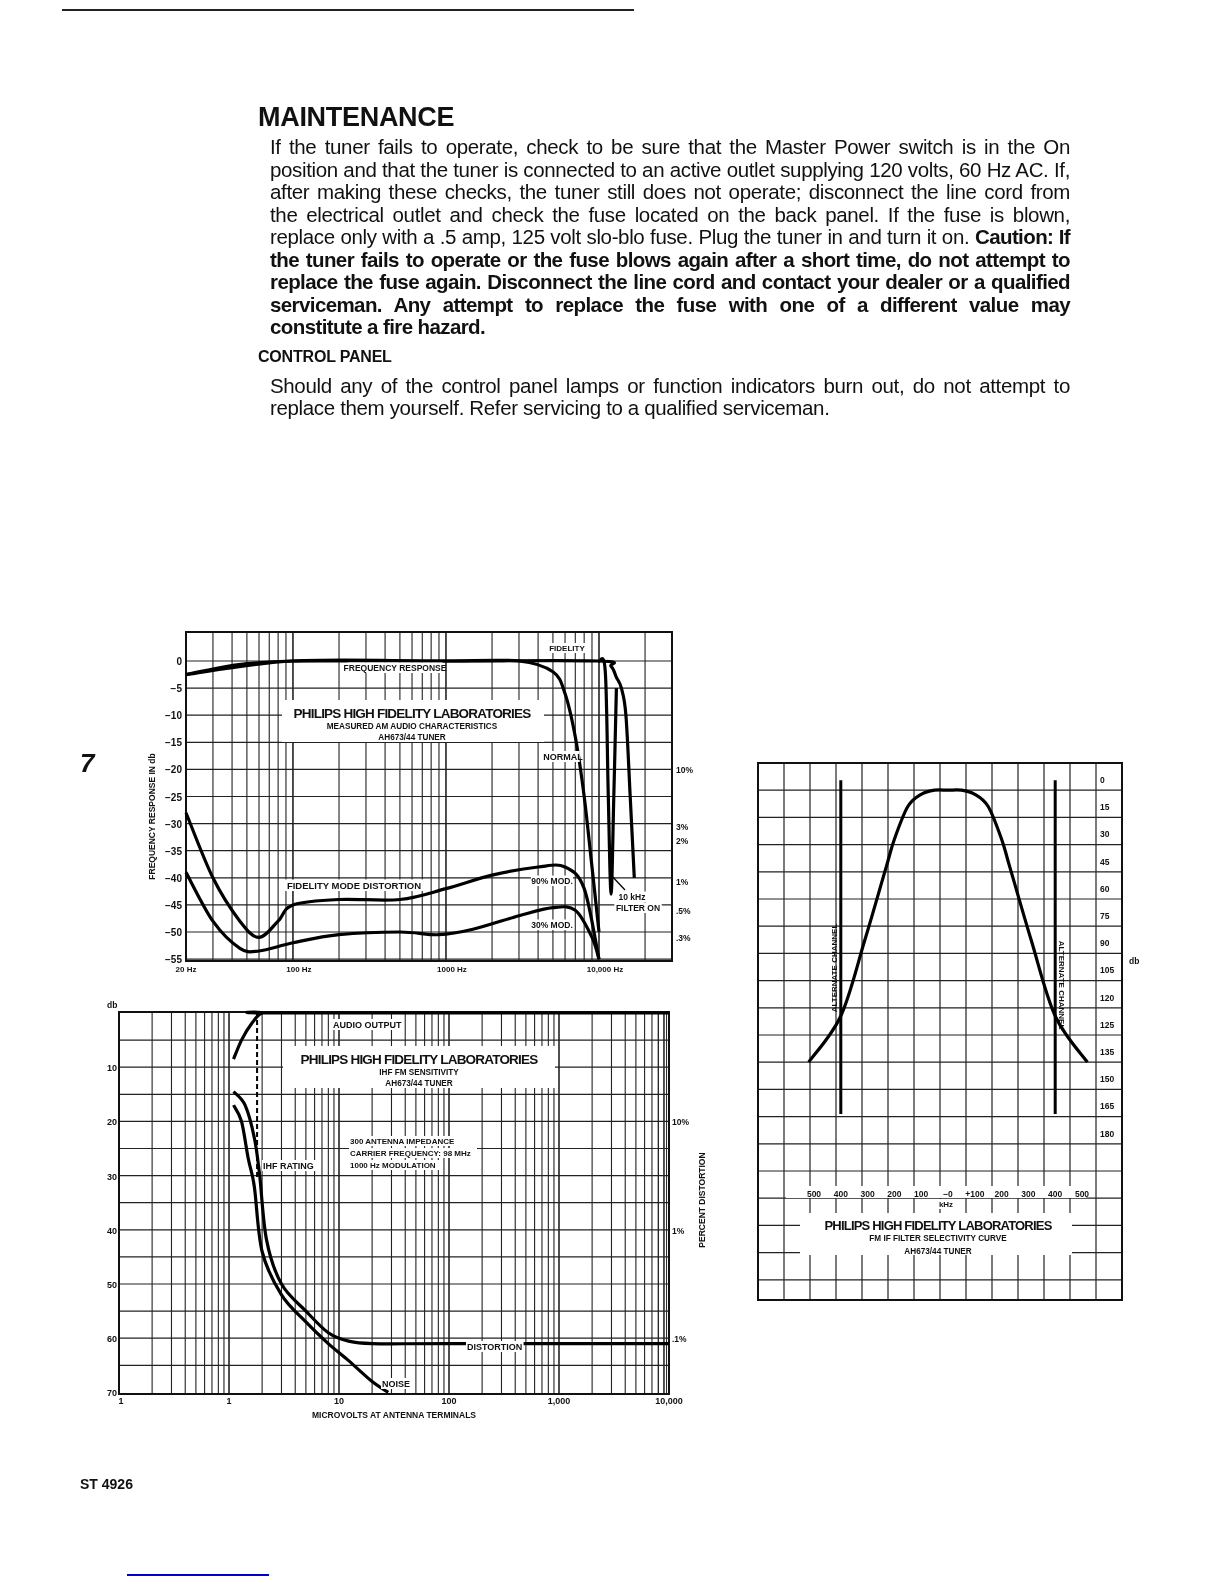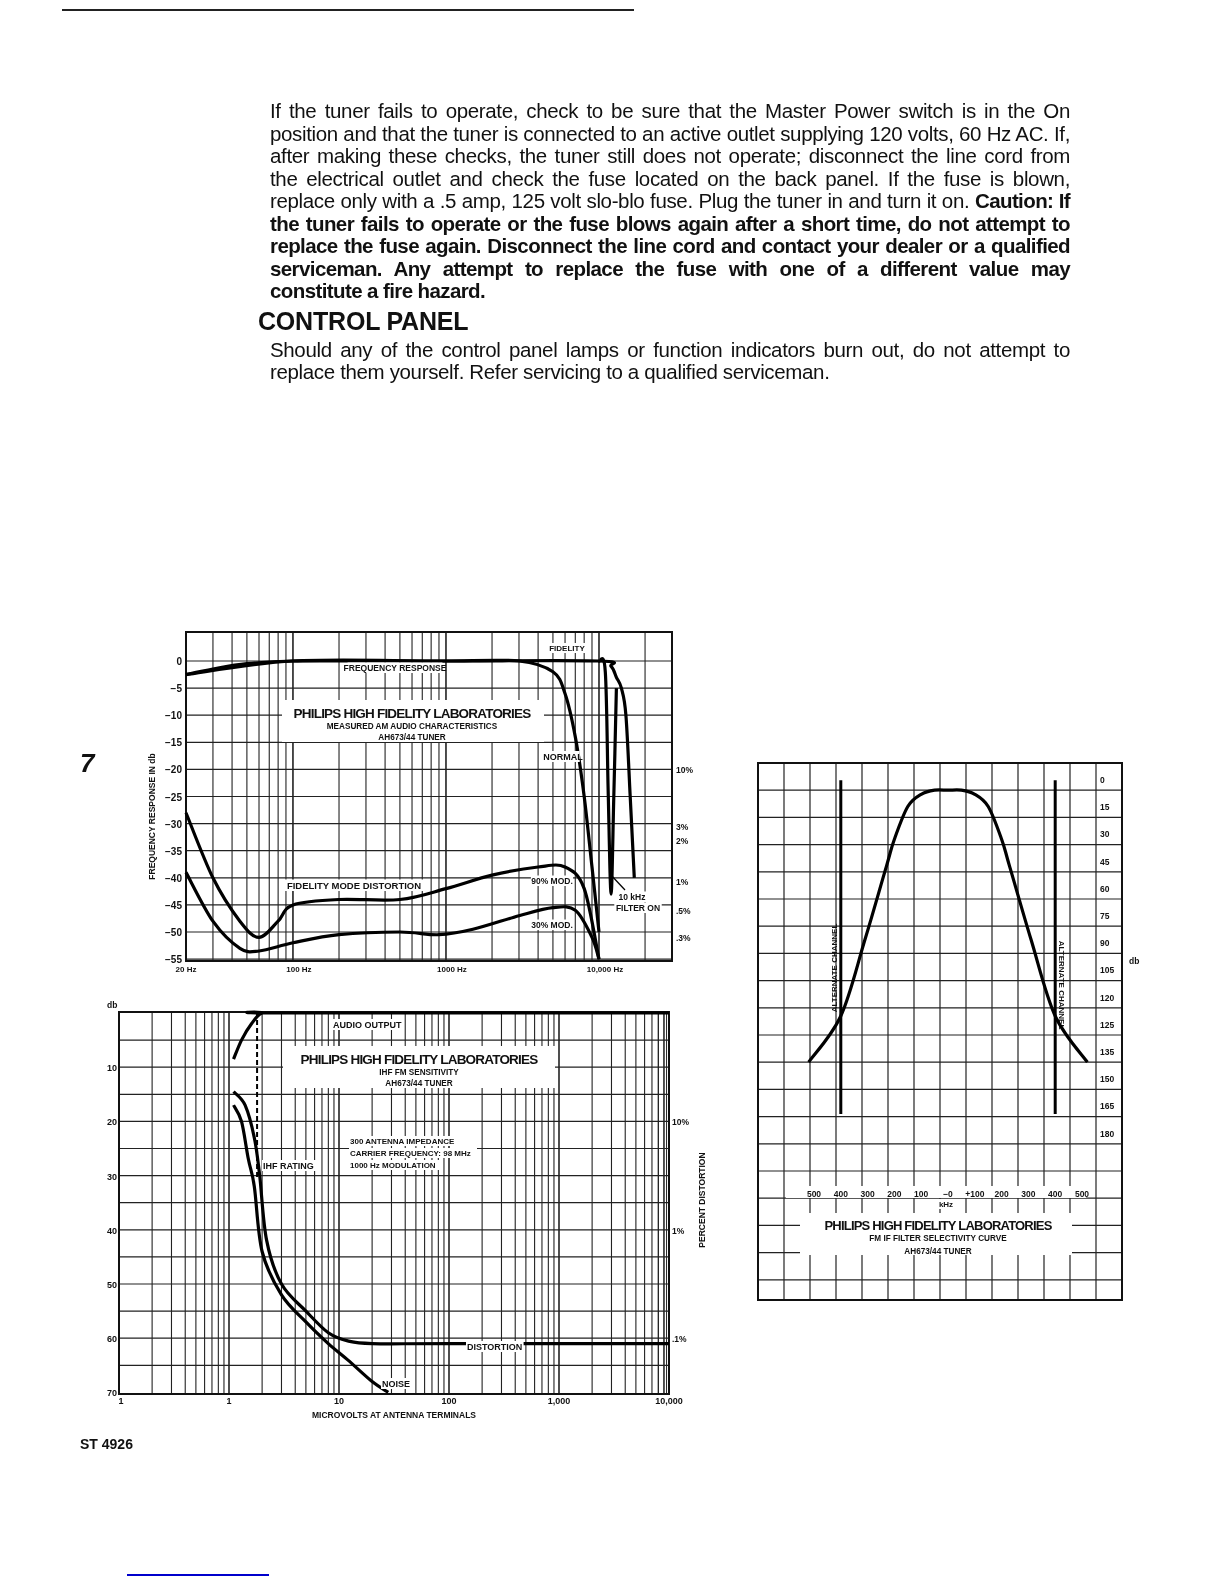--- a/index.html
+++ b/index.html
@@ -2,34 +2,35 @@
 <html><head>
 <meta charset="utf-8">
 <style>
   html, body { margin: 0; padding: 0; background: #ffffff; }
   body { width: 1224px; height: 1584px; position: relative; overflow: hidden;
          font-family: "Liberation Sans", sans-serif; color: #111; }
   .top-rule { position: absolute; left: 62px; top: 9px; width: 572px; height: 2px; background: #222; }
   .bottom-rule { position: absolute; left: 127px; top: 1574px; width: 142px; height: 2px; background: #0000cc; }
   .text-block { position: absolute; left: 258px; top: 100px; width: 812px; }
   h1.main-heading { margin: 0 0 2px 0; font-size: 27px; font-weight: bold; letter-spacing: -0.3px; line-height: 34px; }
-  h2.sub-heading { margin: 2px 0 4px 0; font-size: 25px; font-weight: bold; line-height: 28px; letter-spacing: -0.2px; }
+  h2.sub-heading { margin: 2px 0 4px 0; font-size: 16px; font-weight: bold; line-height: 28px; letter-spacing: -0.2px; }
   p.body { margin: 0 0 4px 12px; font-size: 20.5px; line-height: 22.5px; text-align: justify; letter-spacing: -0.35px; }
   p.body b { font-weight: bold; letter-spacing: -0.6px; }
   .page-number { position: absolute; left: 80px; top: 748px; font-size: 26px; font-style: italic; font-weight: bold; }
-  .doc-code { position: absolute; left: 80px; top: 1436px; font-size: 14px; font-weight: bold; }
+  .doc-code { position: absolute; left: 80px; top: 1476px; font-size: 14px; font-weight: bold; }
   svg text { font-family: "Liberation Sans", sans-serif; font-weight: bold; }
   .chart { position: absolute; left: 0; top: 0; }
 </style>
 </head>
 <body>
 
 <div class="top-rule"></div>
 
 <div class="text-block">
+  <h1 class="main-heading">MAINTENANCE</h1>
   <p class="body"><span>If the tuner fails to operate, check to be sure that the Master Power switch is in the On position and that the tuner is connected to an active outlet supplying 120 volts, 60 Hz AC. If, after making these checks, the tuner still does not operate; disconnect the line cord from the electrical outlet and check the fuse located on the back panel. If the fuse is blown, replace only with a .5 amp, 125 volt slo-blo fuse. Plug the tuner in and turn it on. </span><b>Caution: If the tuner fails to operate or the fuse blows again after a short time, do not attempt to replace the fuse again. Disconnect the line cord and contact your dealer or a qualified serviceman. Any attempt to replace the fuse with one of a different value may constitute a fire hazard.</b></p>
   <h2 class="sub-heading">CONTROL PANEL</h2>
   <p class="body">Should any of the control panel lamps or function indicators burn out, do not attempt to replace them yourself. Refer servicing to a qualified serviceman.</p>
 </div>
 
 <div class="page-number">7</div>
 <div class="doc-code">ST 4926</div>
 
 <svg class="chart" id="charts-svg" width="1224" height="1584">
     <g>

